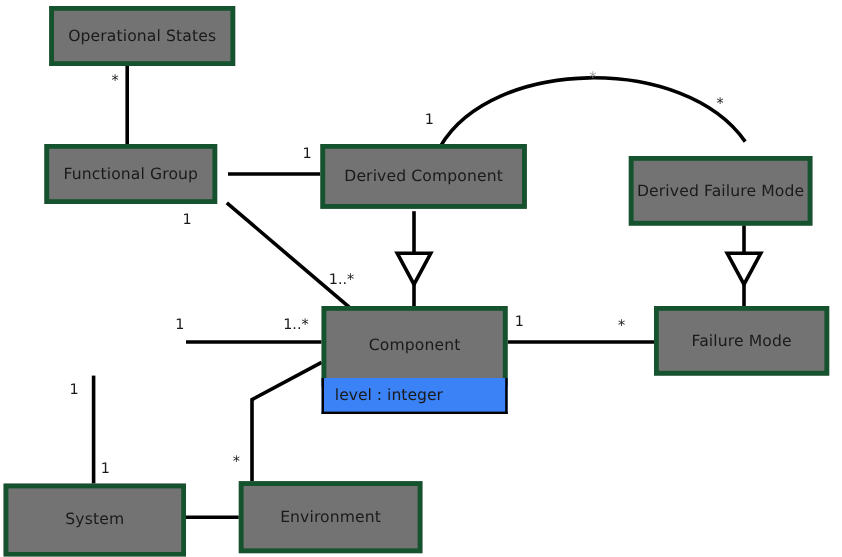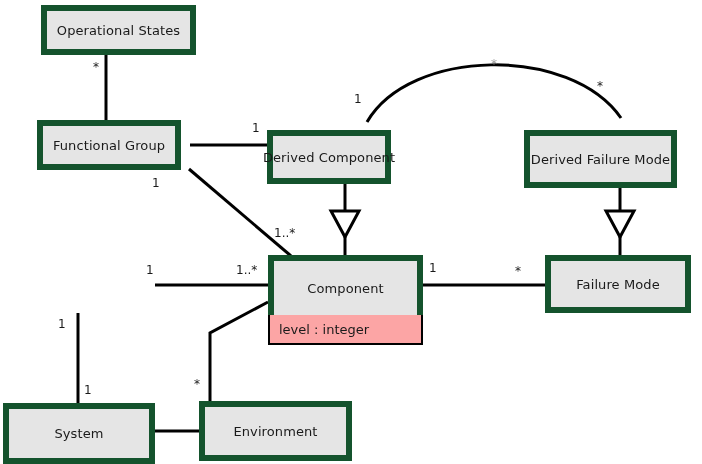--- a/index.html
+++ b/index.html
@@ -20,43 +20,43 @@
   #edges {
     position: absolute;
     left: 0;
     top: 0;
     width: 702px;
     height: 464px;
   }
   .uml-class {
     position: absolute;
     box-sizing: border-box;
-    border: 6px solid #14532d;
-    background: #e5e5e5;
+    border: 4px solid #14532d;
+    background: #737373;
     z-index: 5;
   }
   .uml-name {
     display: flex;
     align-items: center;
     justify-content: center;
     width: 100%;
     height: 100%;
     box-sizing: border-box;
     font-size: 13px;
     color: #1a1a1a;
     text-align: center;
     letter-spacing: 0.1px;
     white-space: nowrap;
   }
   .uml-compartment {
     position: absolute;
     box-sizing: border-box;
     border: 2px solid #000000;
     border-top: none;
-    background: #fca5a5;
+    background: #3b82f6;
     z-index: 5;
   }
   .uml-attr {
     display: flex;
     align-items: center;
     justify-content: flex-start;
     width: 100%;
     height: 100%;
     box-sizing: border-box;
     padding-left: 9px;
@@ -111,21 +111,21 @@
   </svg>
 
   <div class="uml-class" style="left:41px; top:5px; width:155px; height:50px;">
     <div class="uml-name">Operational States</div>
   </div>
 
   <div class="uml-class" style="left:37px; top:120px; width:144px; height:50px;">
     <div class="uml-name">Functional Group</div>
   </div>
 
-  <div class="uml-class" style="left:267px; top:130px; width:124px; height:54px;">
+  <div class="uml-class" style="left:267px; top:120px; width:172px; height:54px;">
     <div class="uml-name">Derived Component</div>
   </div>
 
   <div class="uml-class" style="left:524px; top:118px; width:153px; height:58px;margin-top:12px;">
     <div class="uml-name">Derived Failure Mode</div>
   </div>
 
 
   <div class="uml-class" style="left:268px; top:255px; width:155px; height:67px;">
     <div class="uml-name">Component</div>

